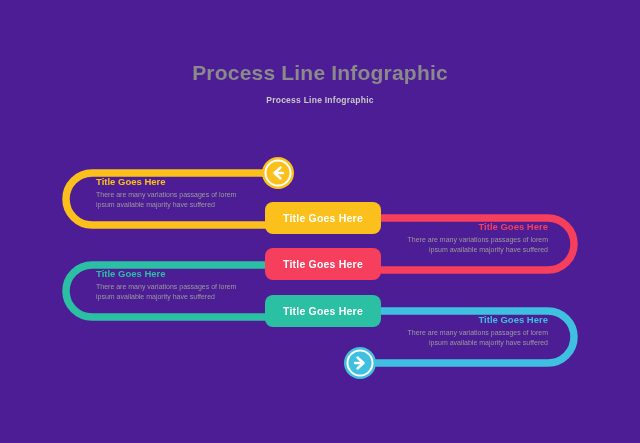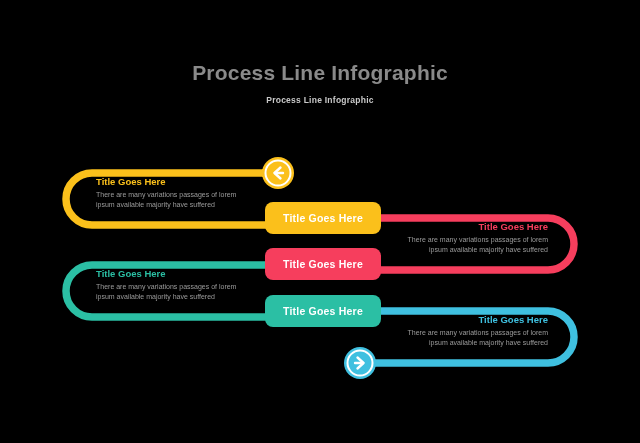--- a/index.html
+++ b/index.html
@@ -1,21 +1,21 @@
 <!DOCTYPE html>
 <html><head>
 <meta charset="utf-8">
 <style>
   html,body{margin:0;padding:0;}
   body{
     width:640px;height:443px;background:#ffffff;
     font-family:"Liberation Sans", sans-serif;
     overflow:hidden;position:relative;
   }
-  #canvas{position:relative;width:640px;height:443px;overflow:hidden;background:#000000;}
+  #canvas{position:relative;width:640px;height:443px;overflow:hidden;background:#4c1d95;}
 
   
   #header{position:absolute;left:0;top:60px;width:640px;text-align:center;}
   #title{
     font-size:21px;font-weight:700;color:#8a8a8a;letter-spacing:.2px;
     line-height:26px;
   }
   #subtitle{
     margin-top:9px;font-size:8.5px;font-weight:700;color:#c9c9c9;
     letter-spacing:.25px;

